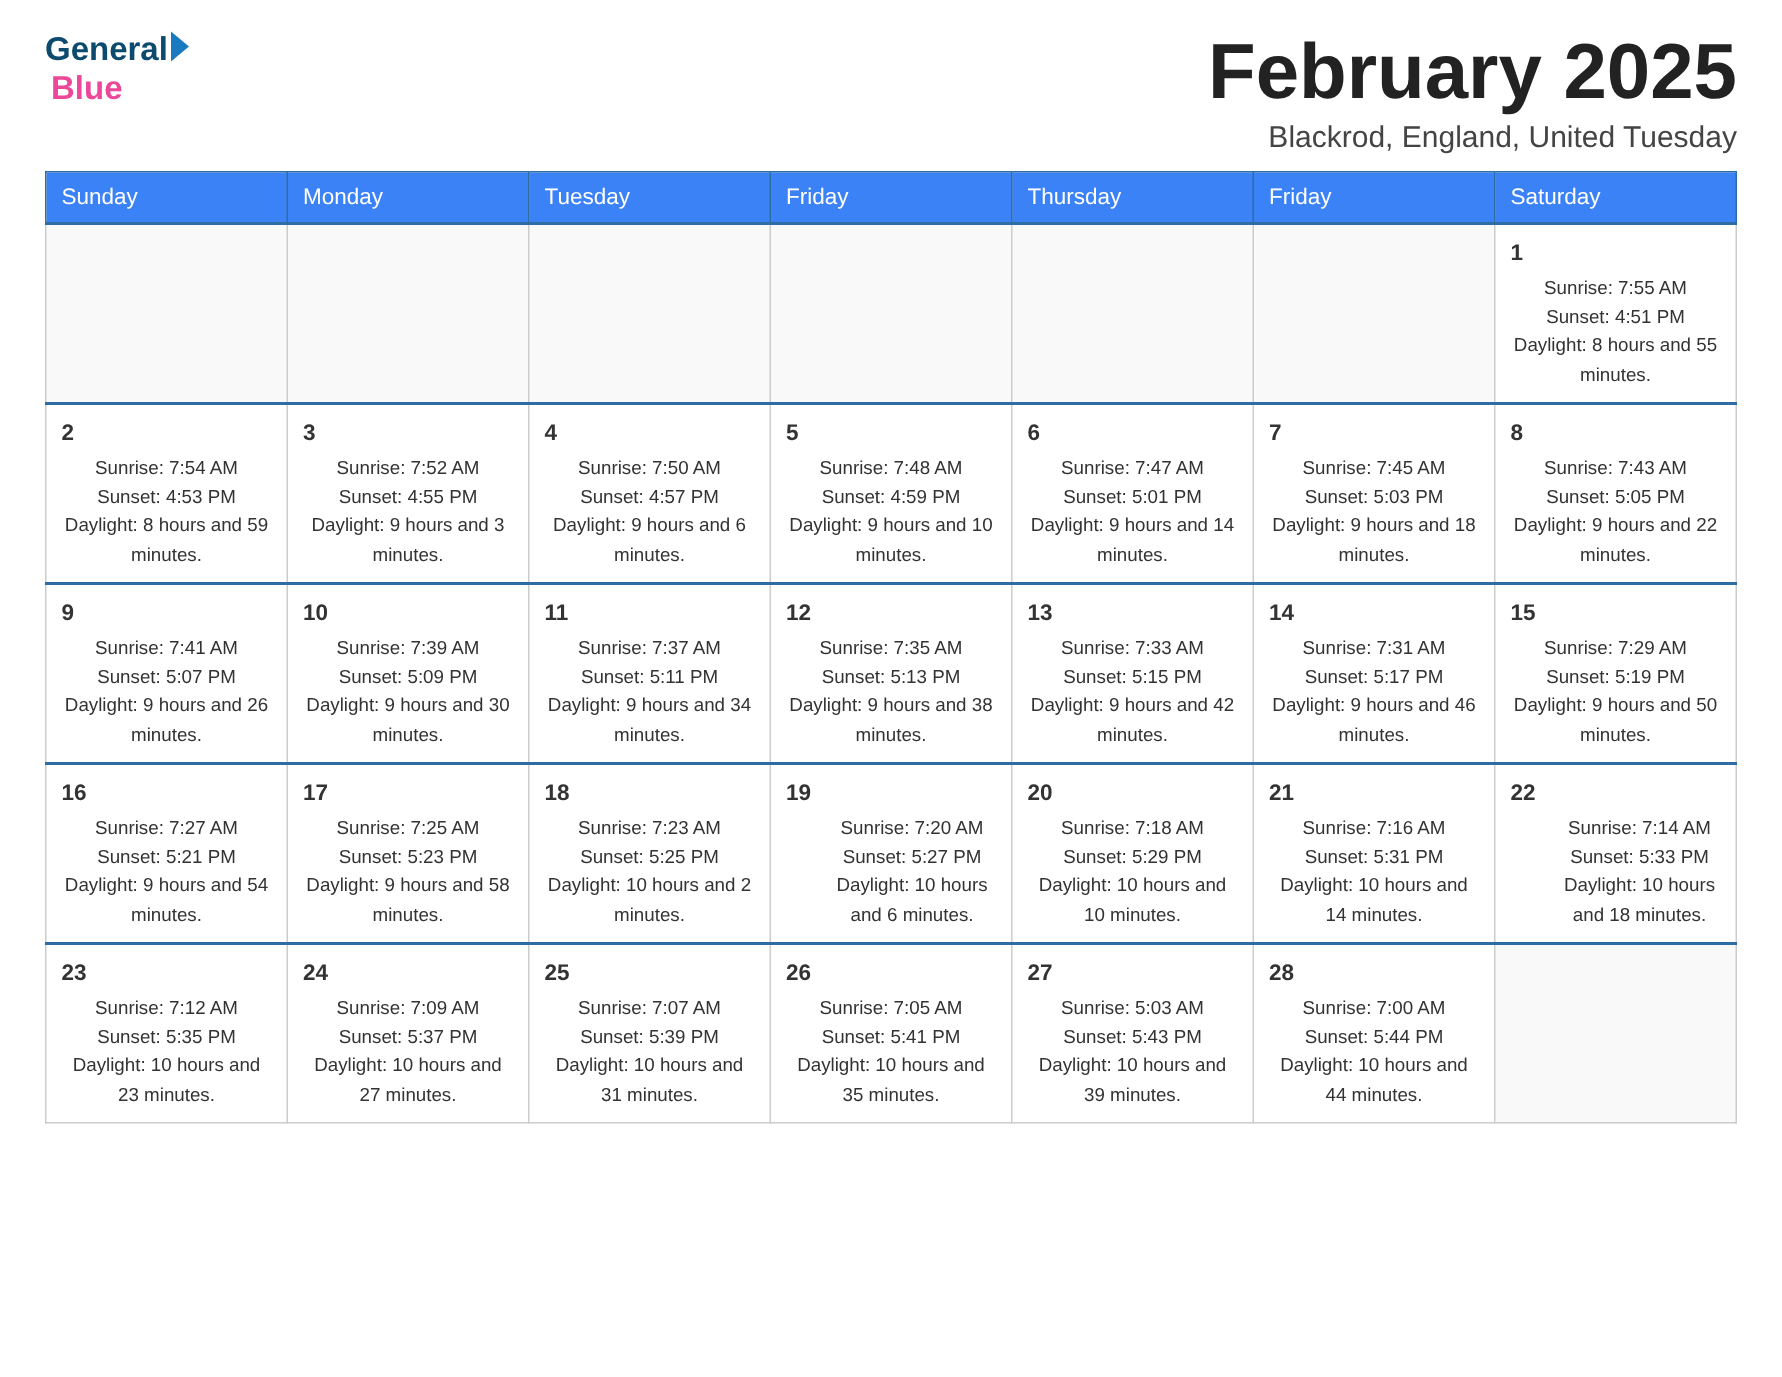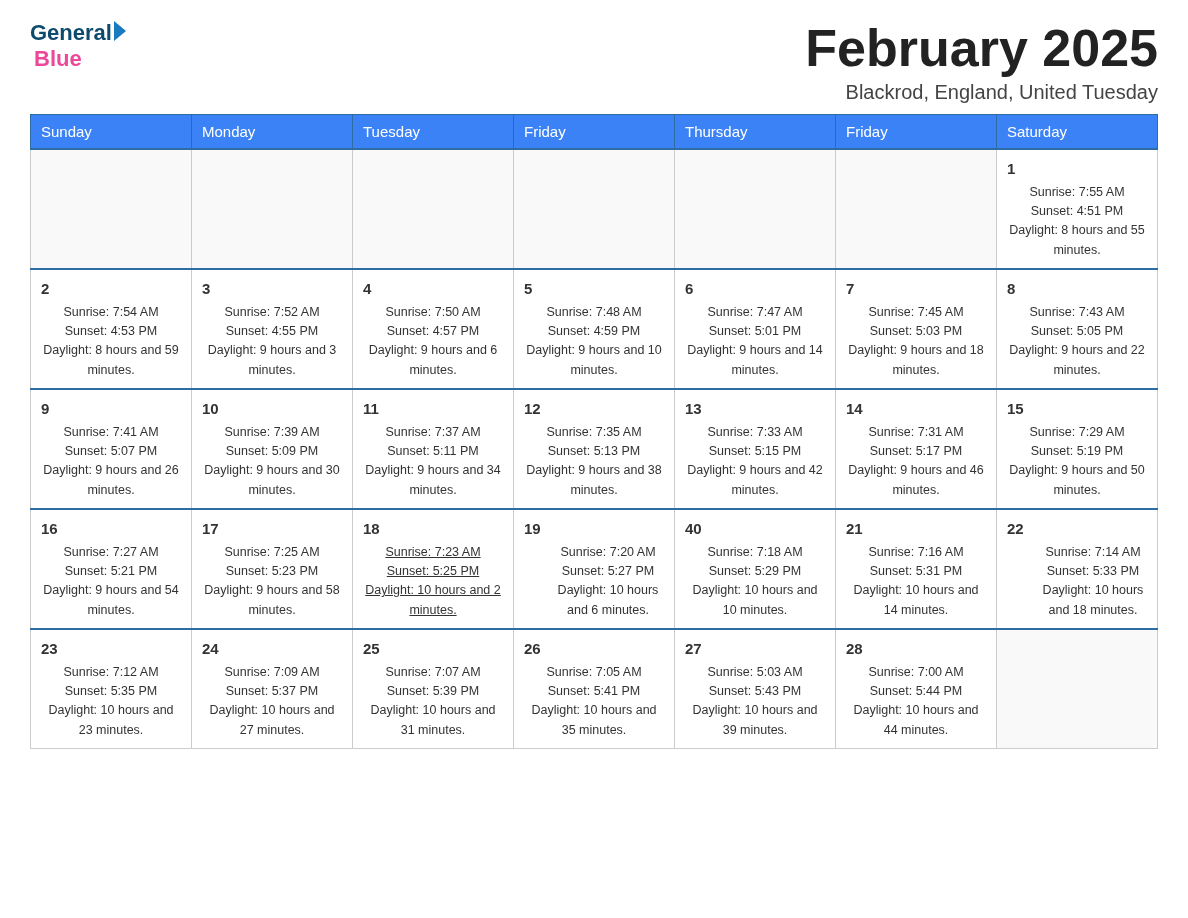--- a/index.html
+++ b/index.html
@@ -240,32 +240,32 @@
 Daylight: 9 hours and 54 minutes.</div>
         </td>
         <td>
           <span class="day-number">17</span>
           <div class="day-info" style="white-space: pre-line;">Sunrise: 7:25 AM
 Sunset: 5:23 PM
 Daylight: 9 hours and 58 minutes.</div>
         </td>
         <td>
           <span class="day-number">18</span>
-          <div class="day-info" style="white-space: pre-line; text-decoration: underline;">Sunrise: 7:23 AM
+          <div class="day-info" style="white-space: pre-line;">Sunrise: 7:23 AM
 Sunset: 5:25 PM
 Daylight: 10 hours and 2 minutes.</div>
         </td>
         <td>
           <span class="day-number">19</span>
           <div class="day-info" style="white-space: pre-line; margin-left: 28px;">Sunrise: 7:20 AM
 Sunset: 5:27 PM
 Daylight: 10 hours and 6 minutes.</div>
         </td>
         <td>
-          <span class="day-number">40</span>
+          <span class="day-number">20</span>
           <div class="day-info" style="white-space: pre-line;">Sunrise: 7:18 AM
 Sunset: 5:29 PM
 Daylight: 10 hours and 10 minutes.</div>
         </td>
         <td>
           <span class="day-number">21</span>
           <div class="day-info" style="white-space: pre-line;">Sunrise: 7:16 AM
 Sunset: 5:31 PM
 Daylight: 10 hours and 14 minutes.</div>
         </td>

